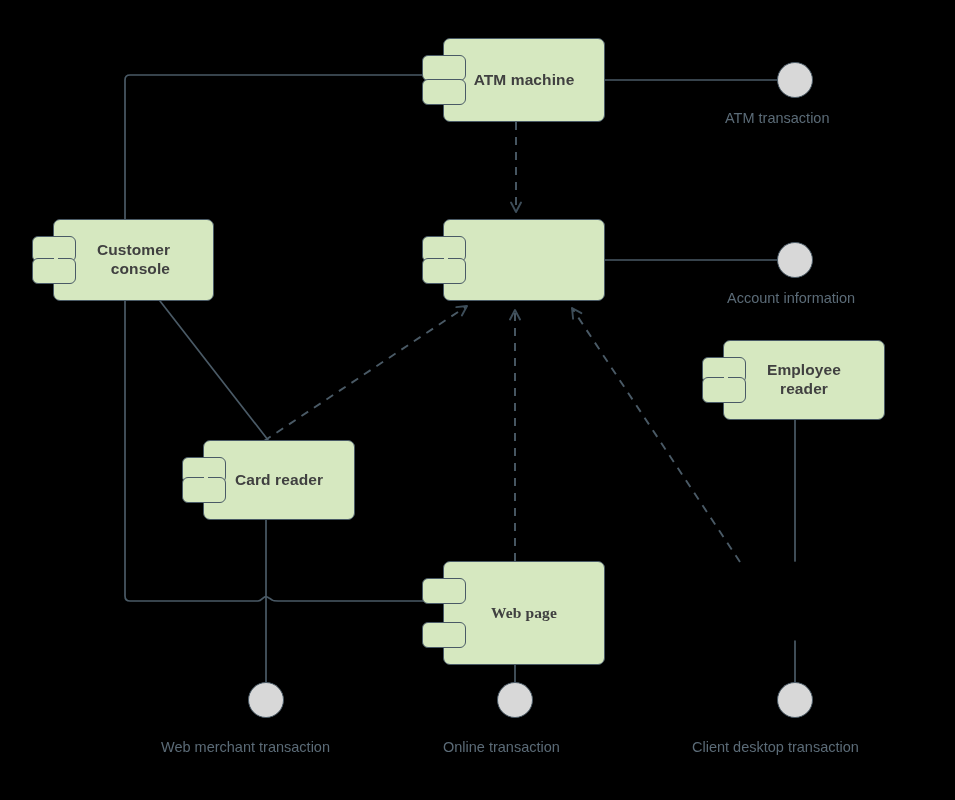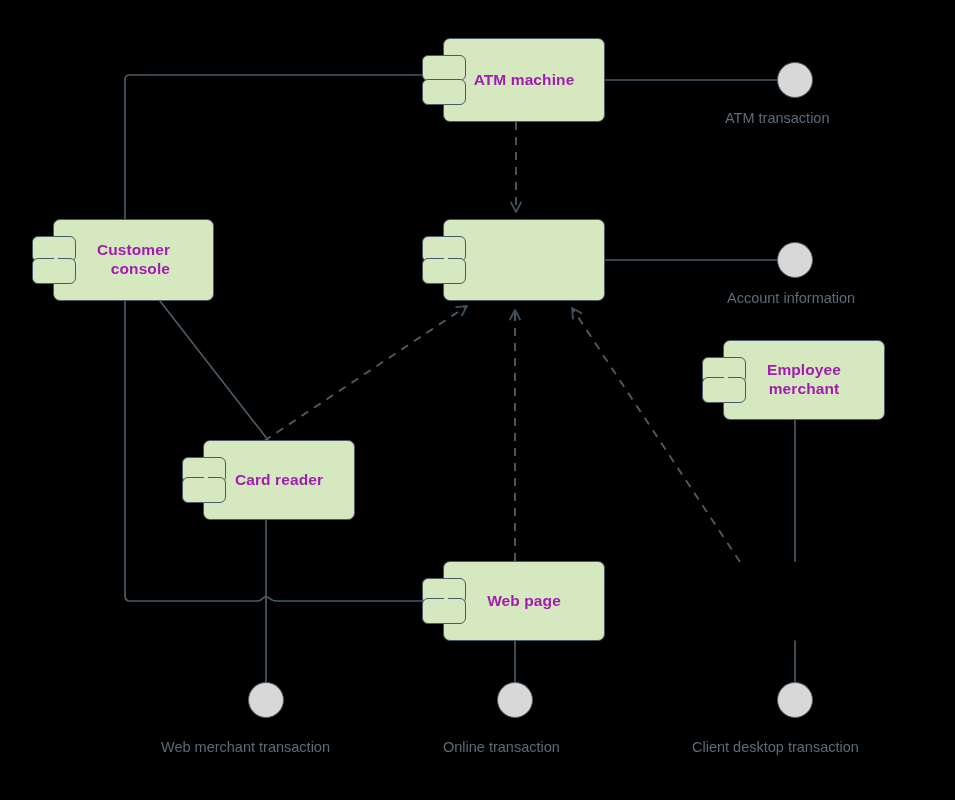--- a/index.html
+++ b/index.html
@@ -28,21 +28,21 @@
   .component {
     position: absolute;
     box-sizing: border-box;
     background: #d6e8c0;
     border: 1.6px solid #4a5a66;
     border-radius: 7px;
     display: flex;
     align-items: center;
     justify-content: center;
     text-align: center;
-    color: #a21caf;
+    color: #404040;
     font-weight: bold;
     font-size: 15.5px;
     line-height: 1.22;
     letter-spacing: .1px;
     z-index: 3;
   }
   .component .label { padding: 0 8px; white-space: pre-line; }
   
   .tab {
     position: absolute;
@@ -168,24 +168,24 @@
     <span class="tab-mask bottom"></span>
     <span class="label">Card reader</span>
   </div>
 
   <div class="component" style="left:723px; top:340px; width:162px; height:80px;">
     <span class="tab top"></span>
     <span class="tab bottom"></span>
     <span class="tab-mask top"></span>
     <span class="tab-mask bottom"></span>
     <span class="label">Employee
-merchant</span>
-  </div>
-
-  <div class="component" style="left:443px; top:561px; width:162px; height:80px;">
+reader</span>
+  </div>
+
+  <div class="component" style="left:443px; top:561px; width:162px; height:104px;font-family:Liberation Serif, serif;">
     <span class="tab top"></span>
     <span class="tab bottom"></span>
     <span class="tab-mask top"></span>
     <span class="tab-mask bottom"></span>
     <span class="label">Web page</span>
   </div>
 
 
   <div class="iface-circle" style="left:777px; top:62px;"></div>
   <div class="iface-label" style="left:0; top:110px; width:1590px; transform:translateX(0); text-align:left; padding-left:725px;">ATM transaction</div>

